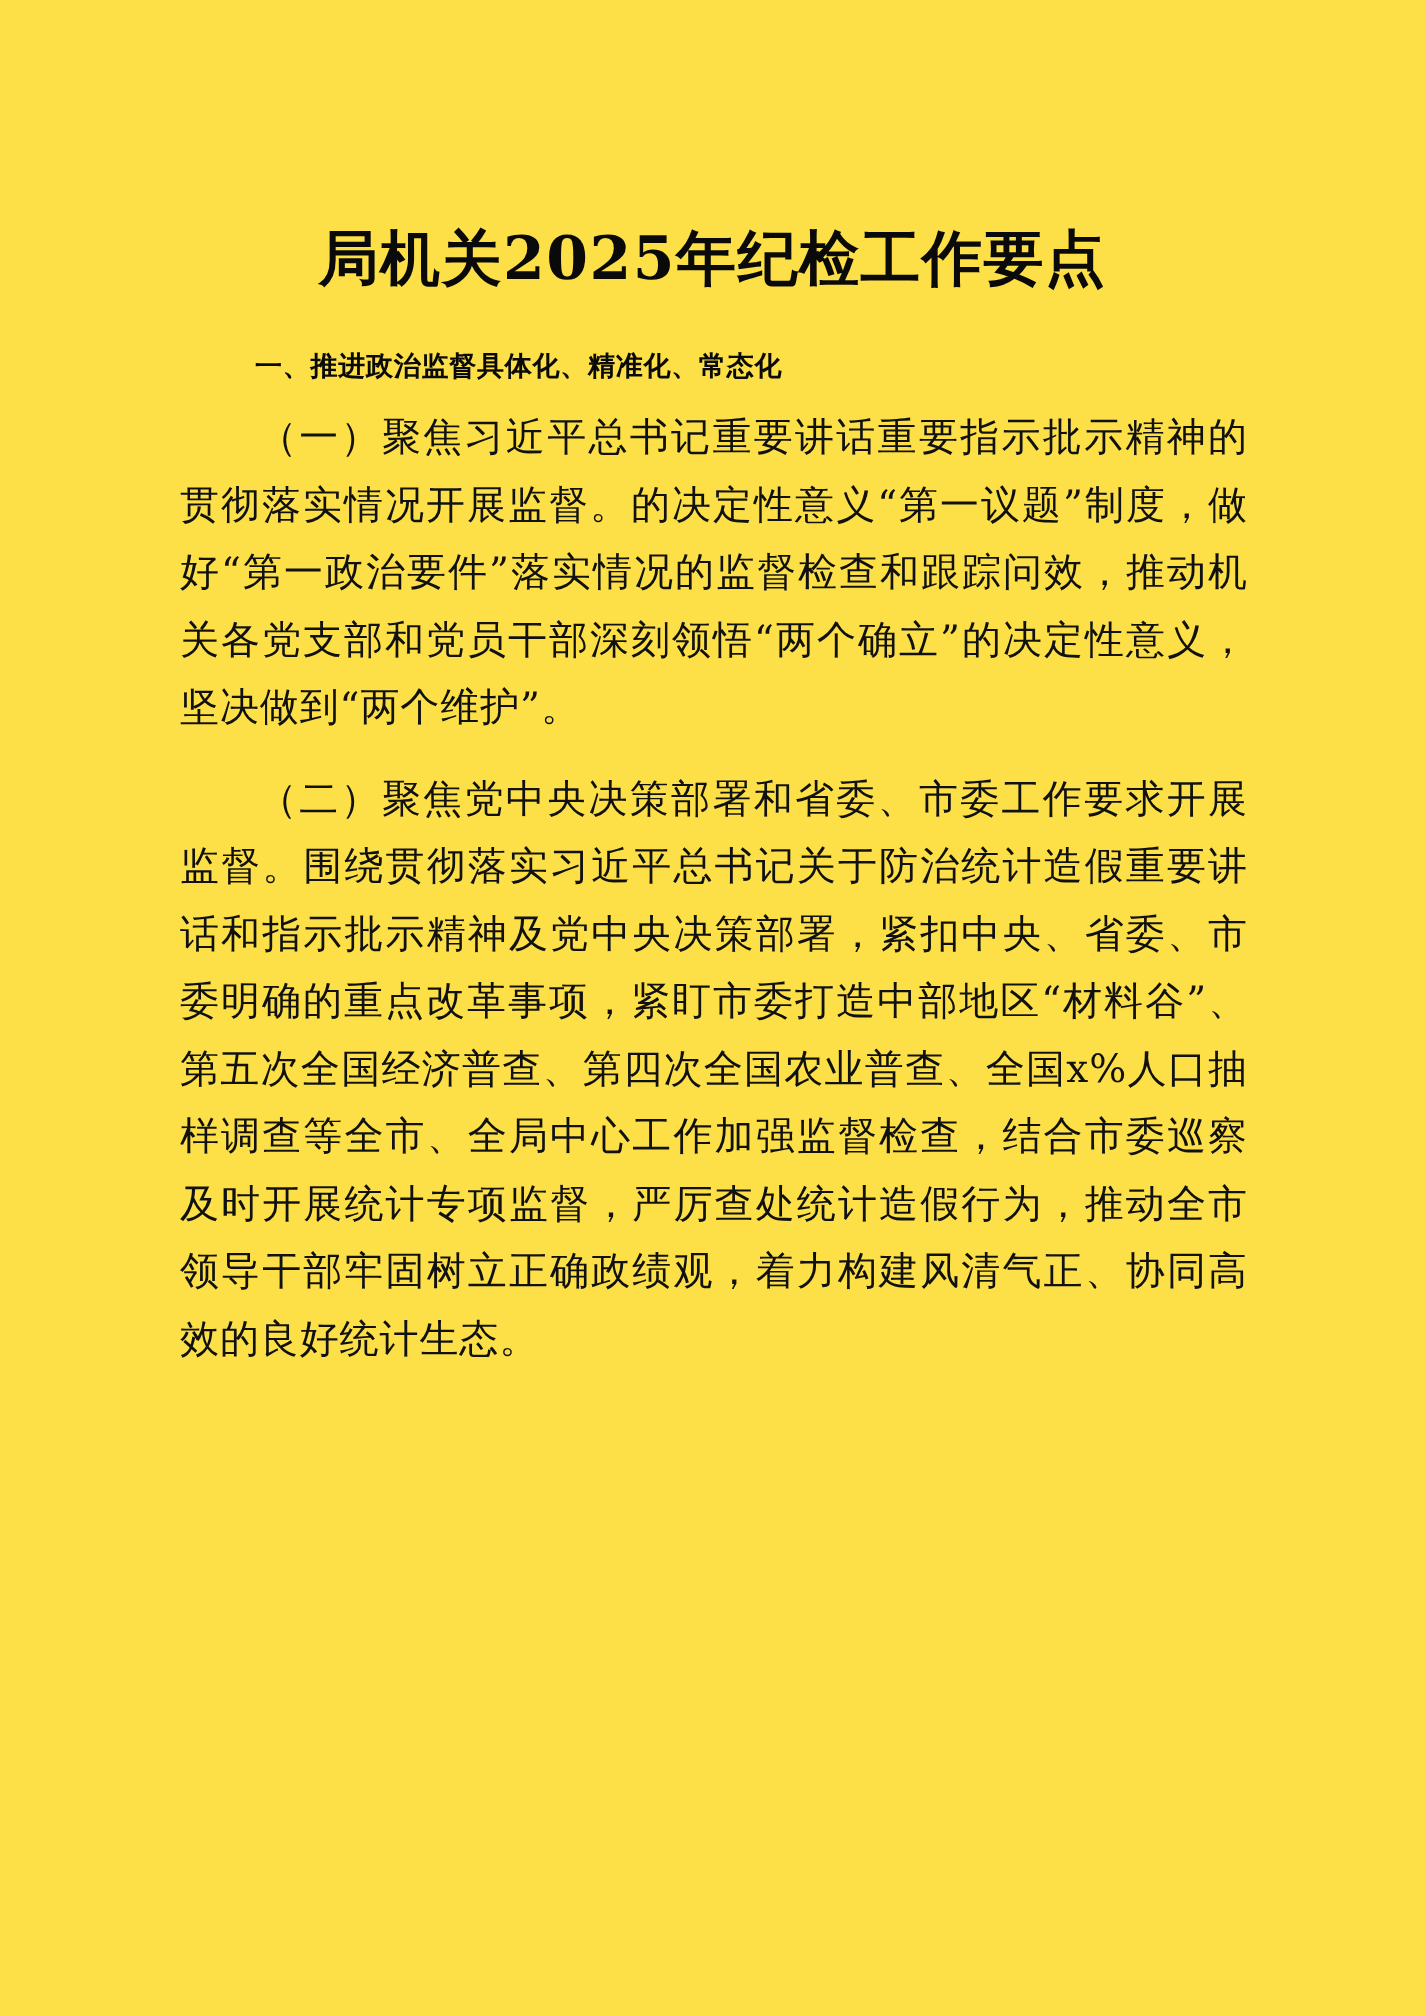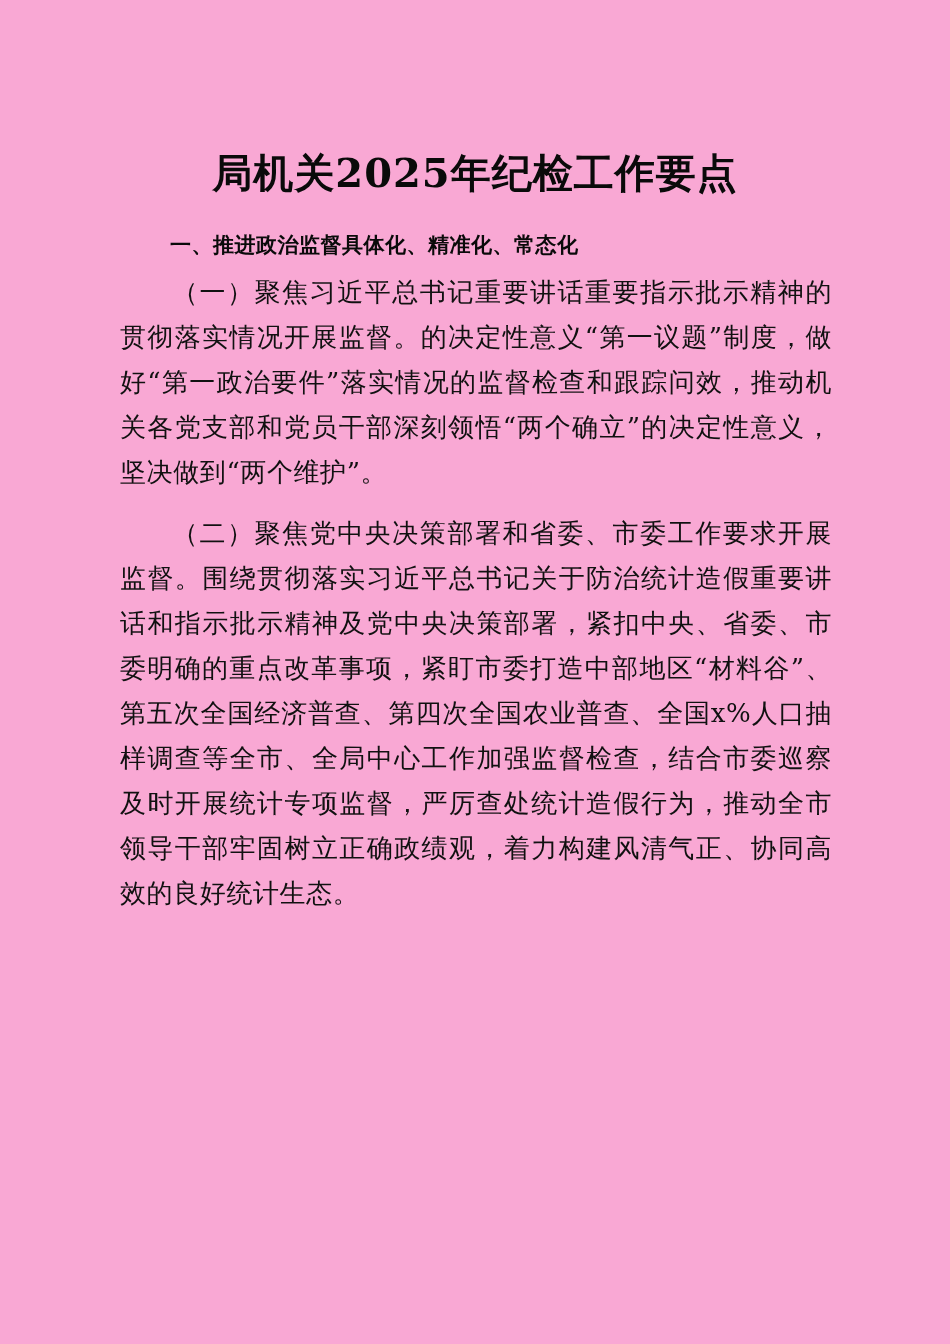--- a/index.html
+++ b/index.html
@@ -10,21 +10,21 @@
   }
   body {
     font-family: "DejaVu Serif", "Liberation Serif", serif;
     color: #000000;
   }
   .page {
     position: relative;
     width: 950px;
     height: 1344px;
     margin: 0 auto;
-    background: #f9a8d4;
+    background: #fde047;
     overflow: hidden;
     box-sizing: border-box;
   }
   .doc-title {
     position: absolute;
     top: 118px;
     left: 0;
     width: 950px;
     text-align: center;
     font-family: "DejaVu Serif", "Liberation Serif", serif;
@@ -37,21 +37,21 @@
   }
   .body-block {
     position: absolute;
     top: 222px;
     left: 120px;
     width: 712px;
   }
   .section-heading {
     font-family: "DejaVu Sans", "Liberation Sans", sans-serif;
     font-weight: 700;
-    font-size: 21px;
+    font-size: 18px;
     line-height: 46px;
     letter-spacing: 0.5px;
     text-indent: 50px;
     color: #0a0a0a;
     margin: 0 0 2px 0;
   }
   .para {
     font-family: "DejaVu Serif", "Liberation Serif", serif;
     font-size: 26px;
     line-height: 45px;

